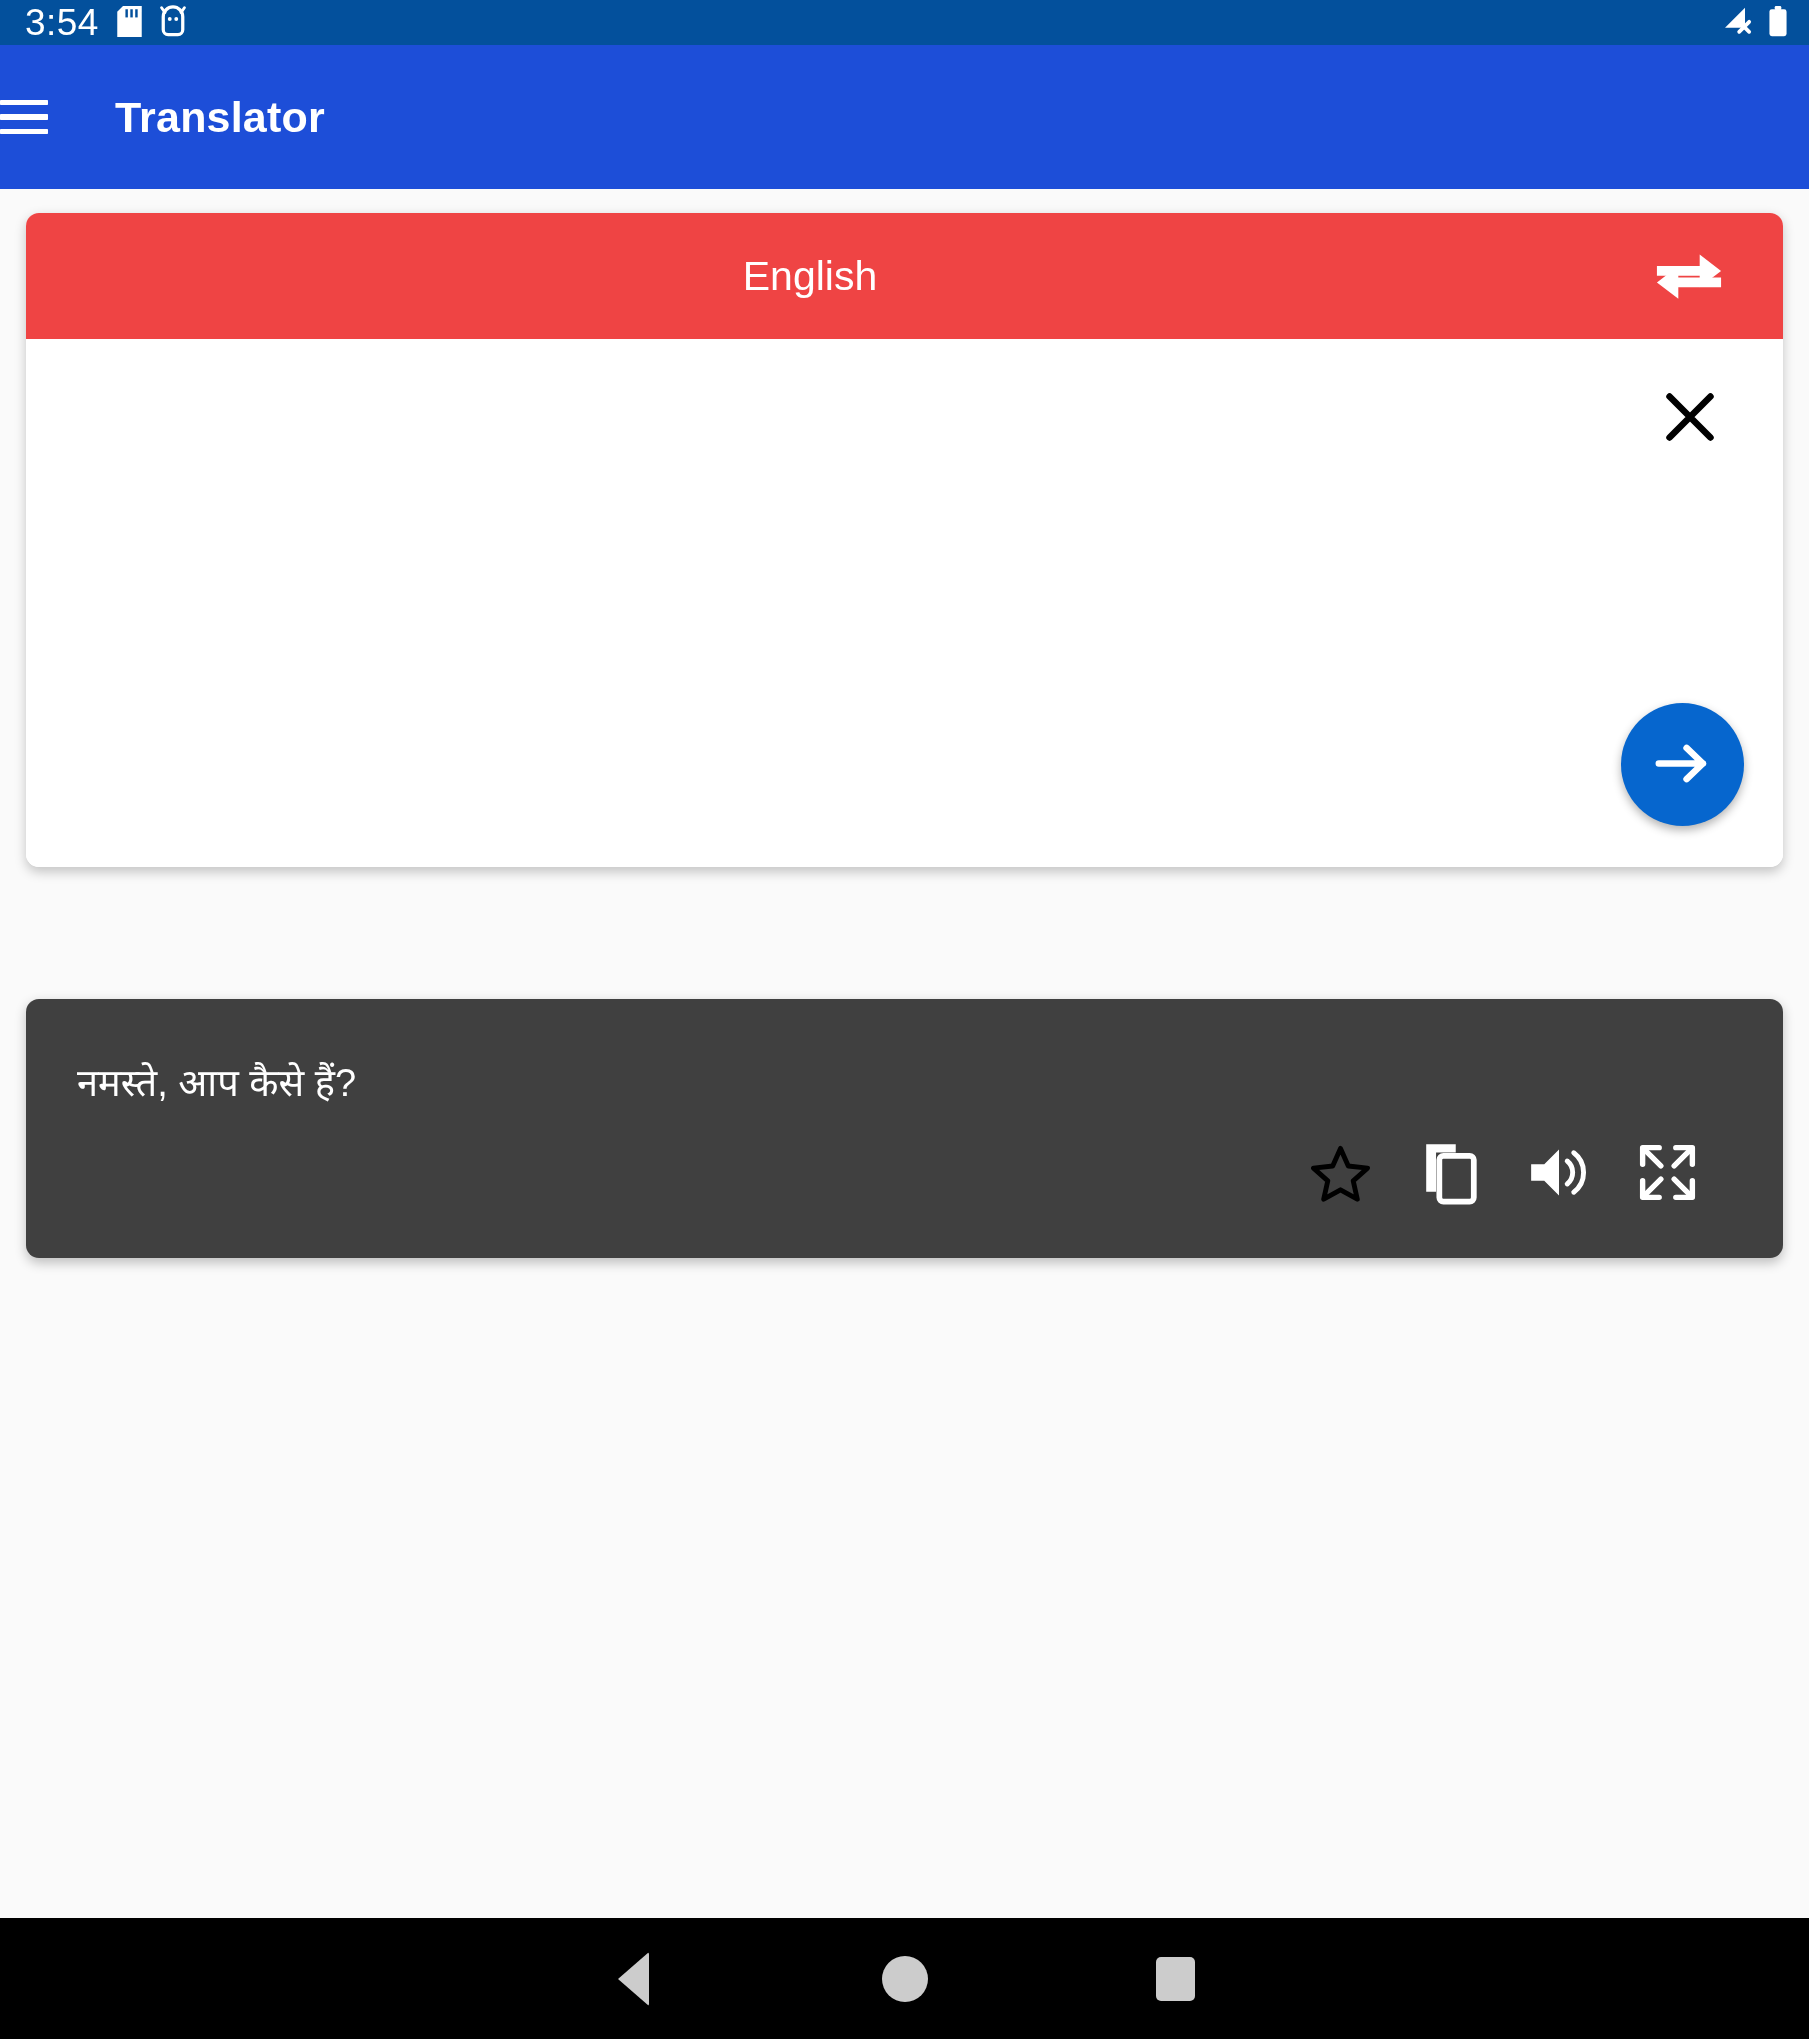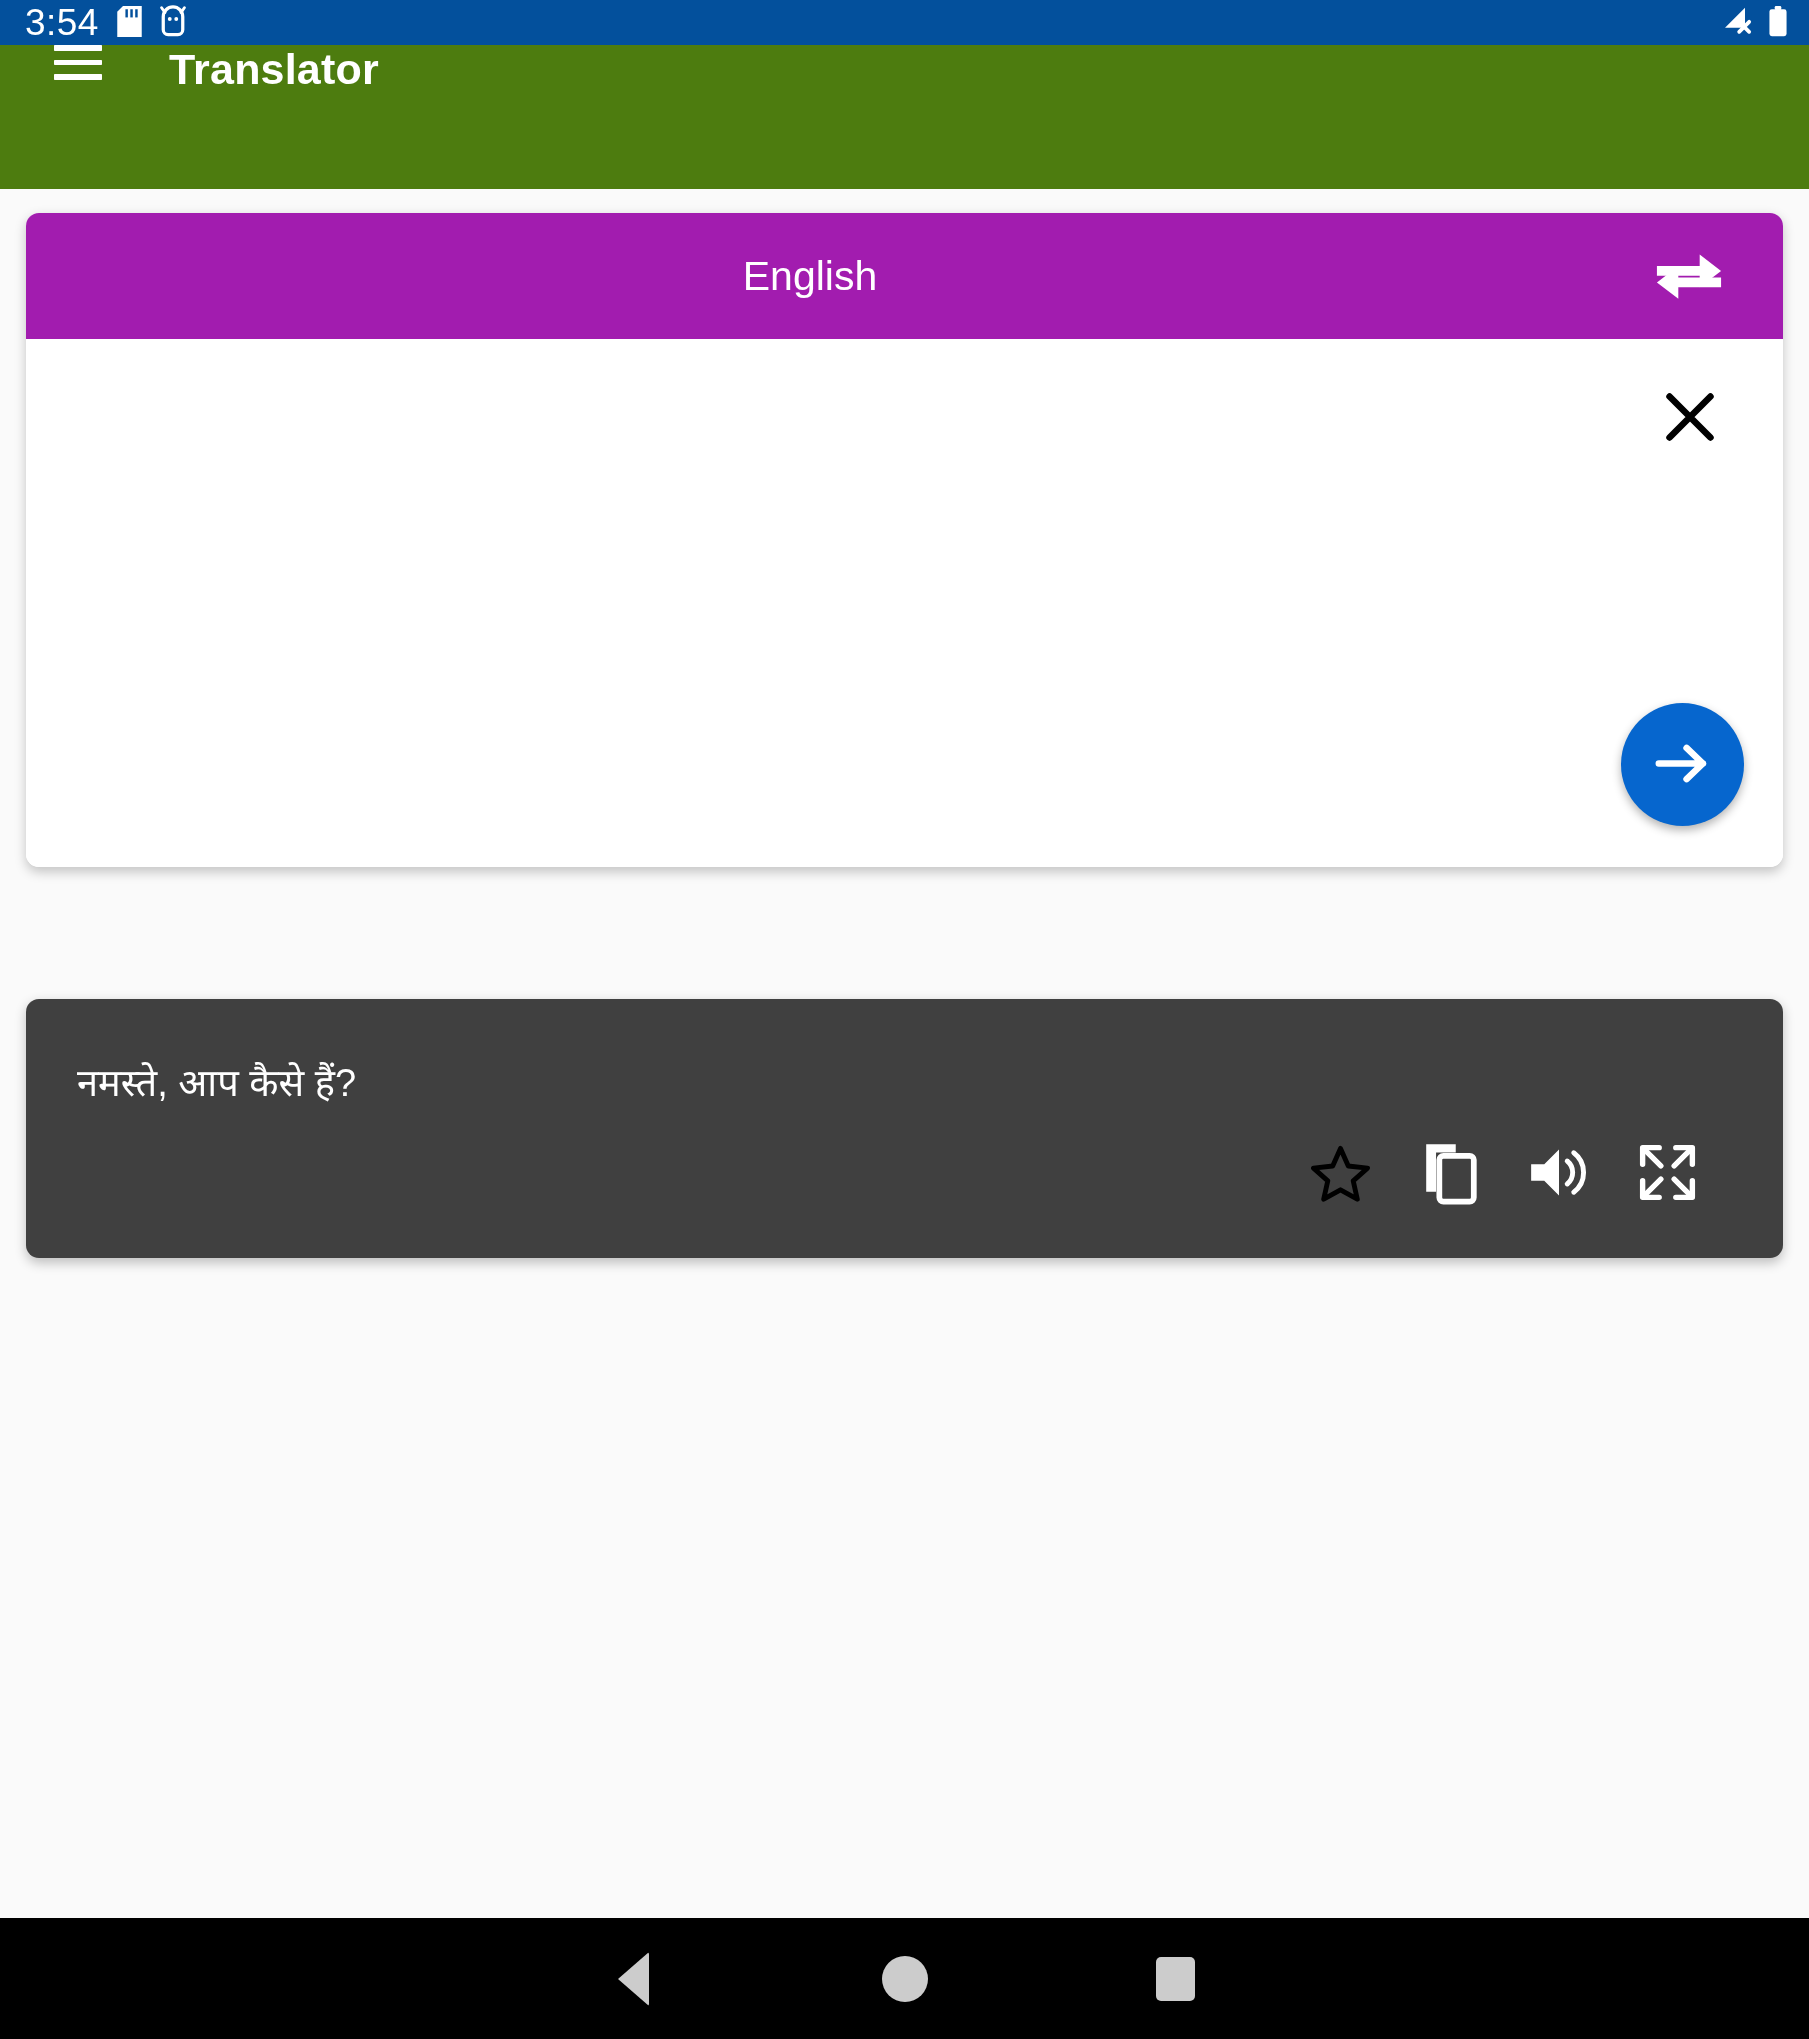--- a/index.html
+++ b/index.html
@@ -45,23 +45,23 @@
     margin-left: auto;
     display: flex;
     align-items: center;
     gap: 13px;
   }
   .sb-icon { display: block; }
 
   
   .app-bar {
     height: 144px;
-    background: #4d7c0f;
-    display: flex;
-    padding-left: 54px;
+    background: #1d4ed8;
+    display: flex;
+    align-items: center;
     flex: 0 0 auto;
   }
   .hamburger {
     width: 48px;
     height: 35px;
     display: flex;
     flex-direction: column;
     justify-content: space-between;
     cursor: pointer;
   }
@@ -95,21 +95,21 @@
     border-radius: 13px;
     box-shadow: 0 4.1px 11.5px rgba(0,0,0,0.22);
     overflow: hidden;
     height: 654px;
     display: flex;
     flex-direction: column;
   }
 
   .lang-bar {
     height: 126px;
-    background: #a21caf;
+    background: #ef4444;
     display: flex;
     align-items: center;
     flex: 0 0 auto;
   }
   .lang-btn {
     flex: 1 1 0;
     text-align: center;
     color: #ffffff;
     font-size: 41px;
     cursor: pointer;

